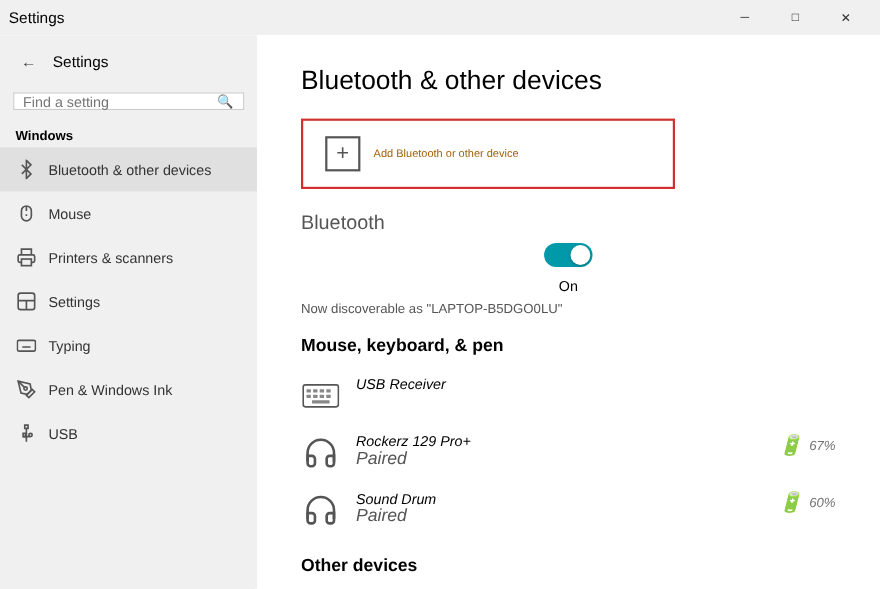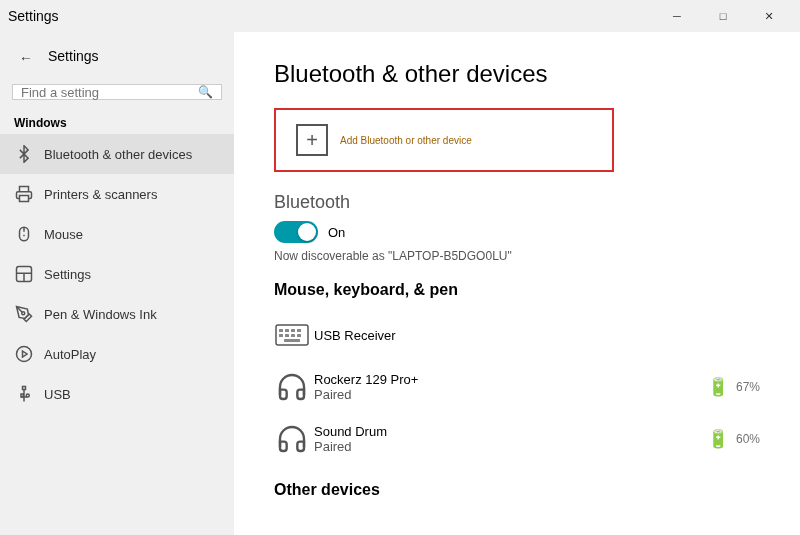--- a/index.html
+++ b/index.html
@@ -192,20 +192,21 @@
       font-weight: 400;
       color: #555;
       margin-bottom: 8px;
       margin-top: 4px;
     }
     .toggle-row {
       display: flex;
       align-items: center;
       gap: 10px;
       margin-bottom: 6px;
+      flex-direction: column;
     }
     .toggle {
       width: 44px;
       height: 22px;
       background: #0099aa;
       border-radius: 11px;
       position: relative;
       cursor: pointer;
     }
     .toggle-knob {
@@ -233,23 +234,24 @@
       font-size: 16px;
       font-weight: 700;
       color: #000;
       margin: 16px 0 10px 0;
       border-top: none;
     }
 
     
     .device-item {
       display: flex;
-      align-items: center;
+      align-items: flex-start;
       padding: 8px 0;
-      gap: 4px;
+      gap: 14px;
+      font-style: italic;
     }
     .device-item-right {
       display: flex;
       align-items: center;
       margin-left: auto;
       gap: 6px;
     }
     .device-icon {
       width: 36px;
       height: 36px;
@@ -257,21 +259,21 @@
       align-items: center;
       justify-content: center;
       flex-shrink: 0;
     }
     .device-info {}
     .device-name {
       font-size: 13px;
       color: #000;
     }
     .device-status {
-      font-size: 13px;
+      font-size: 16px;
       color: #555;
     }
     .battery-icon {
       font-size: 18px;
       color: #333;
     }
     .battery-pct {
       font-size: 12px;
       color: #737373;
     }
@@ -310,66 +312,70 @@
       <div class="sidebar-item-icon">
         <svg width="18" height="18" viewBox="0 0 24 24" fill="none" stroke="#555" stroke-width="2">
           <polyline points="6.5 6.5 17.5 17.5 12 23 12 1 17.5 6.5 6.5 17.5"></polyline>
         </svg>
       </div>
       <span class="sidebar-item-label">Bluetooth &amp; other devices</span>
     </div>
     <div class="sidebar-item">
       <div class="sidebar-item-icon">
         <svg width="18" height="18" viewBox="0 0 24 24" fill="none" stroke="#555" stroke-width="2">
+          <rect x="6" y="3" width="12" height="18" rx="6"></rect>
+            <line x1="12" y1="3" x2="12" y2="9"></line>
+            <line x1="12" y1="13" x2="12" y2="15"></line>
+        </svg>
+      </div>
+      <span class="sidebar-item-label">Mouse</span>
+    </div>
+    <div class="sidebar-item">
+      <div class="sidebar-item-icon">
+        <svg width="18" height="18" viewBox="0 0 24 24" fill="none" stroke="#555" stroke-width="2">
           <polyline points="6 9 6 2 18 2 18 9"></polyline>
             <rect x="6" y="14" width="12" height="8"></rect>
             <path d="M6 18H4a2 2 0 0 1-2-2v-5a2 2 0 0 1 2-2h16a2 2 0 0 1 2 2v5a2 2 0 0 1-2 2h-2"></path>
         </svg>
       </div>
       <span class="sidebar-item-label">Printers &amp; scanners</span>
     </div>
     <div class="sidebar-item">
       <div class="sidebar-item-icon">
         <svg width="18" height="18" viewBox="0 0 24 24" fill="none" stroke="#555" stroke-width="2">
-          <rect x="6" y="3" width="12" height="18" rx="6"></rect>
-            <line x1="12" y1="3" x2="12" y2="9"></line>
-            <line x1="12" y1="13" x2="12" y2="15"></line>
-        </svg>
-      </div>
-      <span class="sidebar-item-label">Mouse</span>
-    </div>
-    <div class="sidebar-item">
-      <div class="sidebar-item-icon">
-        <svg width="18" height="18" viewBox="0 0 24 24" fill="none" stroke="#555" stroke-width="2">
           <rect x="2" y="2" width="20" height="20" rx="3"></rect>
             <line x1="2" y1="11" x2="22" y2="11"></line>
             <line x1="12" y1="11" x2="12" y2="22"></line>
         </svg>
       </div>
       <span class="sidebar-item-label">Settings</span>
+    </div>
+    <div class="sidebar-item">
+      <div class="sidebar-item-icon">
+        <svg width="18" height="18" viewBox="0 0 24 24" fill="none" stroke="#555" stroke-width="2">
+          <rect x="1" y="6" width="22" height="13" rx="2"></rect>
+            <line x1="5" y1="10" x2="5" y2="10"></line>
+            <line x1="9" y1="10" x2="9" y2="10"></line>
+            <line x1="13" y1="10" x2="13" y2="10"></line>
+            <line x1="17" y1="10" x2="17" y2="10"></line>
+            <line x1="7" y1="14" x2="17" y2="14"></line>
+        </svg>
+      </div>
+      <span class="sidebar-item-label">Typing</span>
     </div>
     <div class="sidebar-item">
       <div class="sidebar-item-icon">
         <svg width="18" height="18" viewBox="0 0 24 24" fill="none" stroke="#555" stroke-width="2">
           <path d="M12 19l7-7 3 3-7 7-3-3z"></path>
             <path d="M18 13l-1.5-7.5L2 2l3.5 14.5L13 18l5-5z"></path>
             <path d="M2 2l7.586 7.586"></path>
             <circle cx="11" cy="11" r="2"></circle>
         </svg>
       </div>
       <span class="sidebar-item-label">Pen &amp; Windows Ink</span>
-    </div>
-    <div class="sidebar-item">
-      <div class="sidebar-item-icon">
-        <svg width="18" height="18" viewBox="0 0 24 24" fill="none" stroke="#555" stroke-width="2">
-          <circle cx="12" cy="12" r="10"></circle>
-            <polygon points="10 8 16 12 10 16 10 8"></polygon>
-        </svg>
-      </div>
-      <span class="sidebar-item-label">AutoPlay</span>
     </div>
     <div class="sidebar-item">
       <div class="sidebar-item-icon">
         <svg width="18" height="18" viewBox="0 0 24 24" fill="none" stroke="#555" stroke-width="2">
           <path d="M10 2h4v4h-4z"></path>
             <line x1="12" y1="6" x2="12" y2="22"></line>
             <path d="M8 16h8"></path>
             <path d="M8 12h3v4H8z"></path>
             <circle cx="17" cy="14" r="2"></circle>
         </svg>

